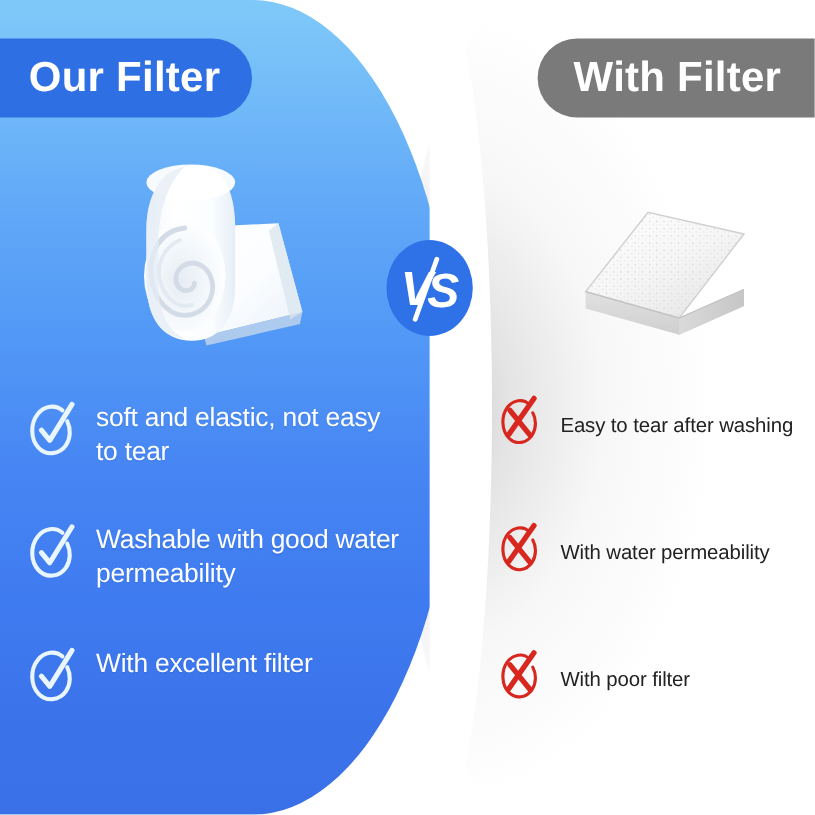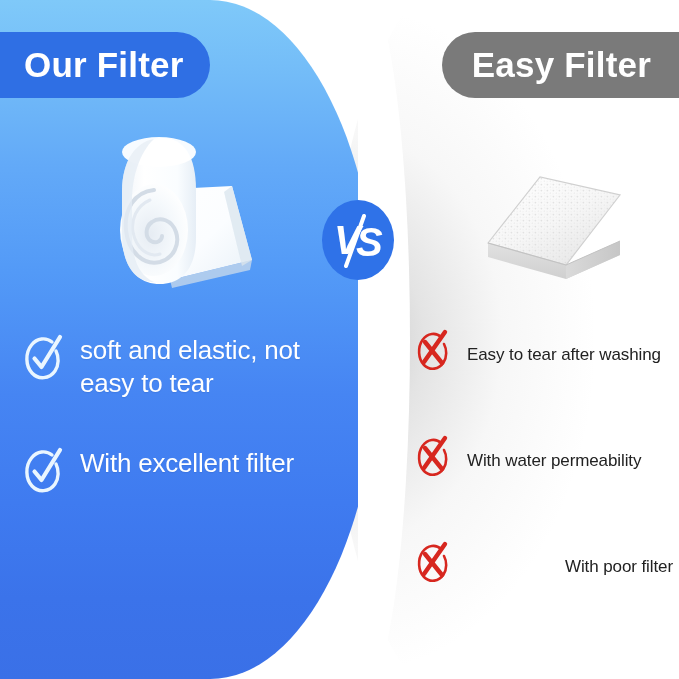--- a/index.html
+++ b/index.html
@@ -153,40 +153,40 @@
     z-index: 4;
   }
 
   .feature-row {
     display: flex;
     align-items: flex-start;
   }
   .features-left .feature-row { margin-bottom: 44px; }
   .features-left .feature-row:last-child { margin-bottom: 0; }
   .features-right .feature-row { margin-bottom: 66px; }
-  .features-right .feature-row:last-child { margin-bottom: 0; justify-content: space-between; }
+  .features-right .feature-row:last-child { margin-bottom: 0; }
 
   .mark-icon {
     flex: 0 0 auto;
     width: 42px;
     height: 48px;
     margin-right: 16px;
     margin-top: 2px;
   }
   .features-right .mark-icon {
     width: 38px;
     height: 44px;
     margin-right: 14px;
     margin-top: -4px;
   }
   .mark-icon svg { display: block; }
 
   .feature-text-left {
     color: #ffffff;
-    font-size: 26px;
+    font-size: 22px;
     line-height: 1.28;
     font-weight: normal;
     letter-spacing: -0.2px;
     text-shadow: 0 1px 1px rgba(20,60,140,0.16);
     padding-top: 2px;
   }
   .feature-text-right {
     color: #222222;
     font-size: 17px;
     line-height: 1.3;
@@ -206,21 +206,21 @@
 
   <div class="panel-left"></div>
 
   <div class="divider-arc"></div>
 
   <div class="badge badge-our">
     <span>Our Filter</span>
   </div>
 
   <div class="badge badge-poor">
-    <span>Easy Filter</span>
+    <span>With Filter</span>
   </div>
 
   <div class="product-roll">
     <svg viewBox="0 0 166 162" width="166" height="162" aria-hidden="true">
       <defs>
         <linearGradient id="sheetG" x1="0" y1="0" x2="1" y2="1">
           <stop offset="0%" stop-color="#ffffff"></stop>
           <stop offset="55%" stop-color="#fbfdff"></stop>
           <stop offset="100%" stop-color="#e9f1f8"></stop>
         </linearGradient>
@@ -306,20 +306,29 @@
     <div class="feature-row">
       <span class="mark-icon">
         <svg viewBox="0 0 42 48" width="42" height="48" aria-hidden="true">
           <path d="M30 8 C24 3 15 4 9.5 11 C3 19 3.5 32 10 39 C16.5 46 27.5 45 33 37 C37 31 37 23 34 17" fill="none" stroke="#eaf6ff" stroke-width="3.4" stroke-linecap="round"></path>
           <path d="M12.5 24.5 L19.5 33 L38 3" fill="none" stroke="#eaf6ff" stroke-width="4.2" stroke-linecap="round" stroke-linejoin="round"></path>
         </svg>
       </span>
       <span class="feature-text-left">soft and elastic, not easy to tear</span>
     </div>
 
+    <div class="feature-row">
+      <span class="mark-icon">
+        <svg viewBox="0 0 42 48" width="42" height="48" aria-hidden="true">
+          <path d="M30 8 C24 3 15 4 9.5 11 C3 19 3.5 32 10 39 C16.5 46 27.5 45 33 37 C37 31 37 23 34 17" fill="none" stroke="#eaf6ff" stroke-width="3.4" stroke-linecap="round"></path>
+          <path d="M12.5 24.5 L19.5 33 L38 3" fill="none" stroke="#eaf6ff" stroke-width="4.2" stroke-linecap="round" stroke-linejoin="round"></path>
+        </svg>
+      </span>
+      <span class="feature-text-left">Washable with good water permeability</span>
+    </div>
 
     <div class="feature-row">
       <span class="mark-icon">
         <svg viewBox="0 0 42 48" width="42" height="48" aria-hidden="true">
           <path d="M30 8 C24 3 15 4 9.5 11 C3 19 3.5 32 10 39 C16.5 46 27.5 45 33 37 C37 31 37 23 34 17" fill="none" stroke="#eaf6ff" stroke-width="3.4" stroke-linecap="round"></path>
           <path d="M12.5 24.5 L19.5 33 L38 3" fill="none" stroke="#eaf6ff" stroke-width="4.2" stroke-linecap="round" stroke-linejoin="round"></path>
         </svg>
       </span>
       <span class="feature-text-left">With excellent filter</span>
     </div>

